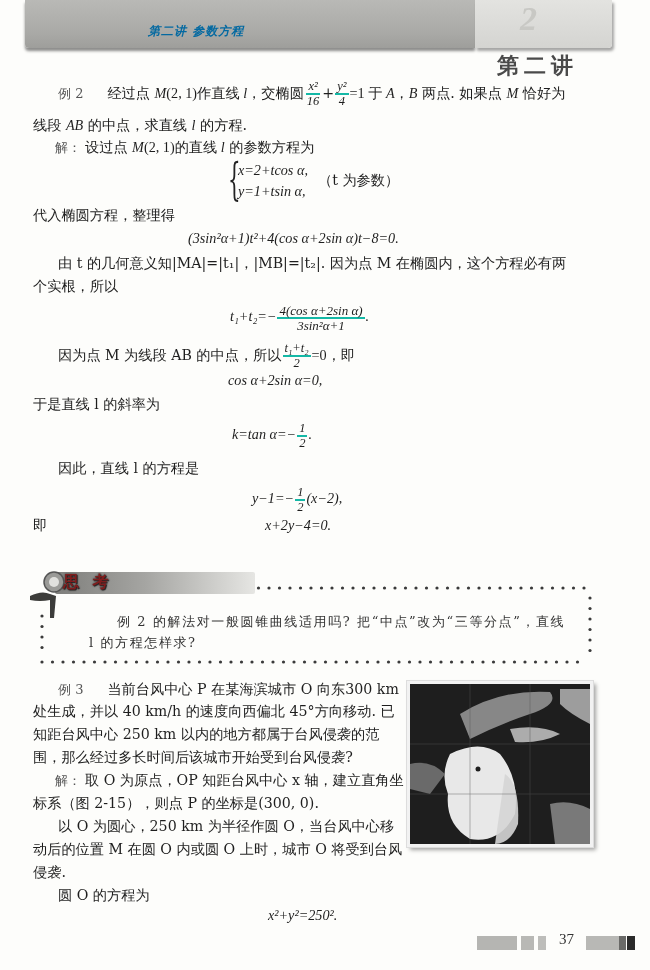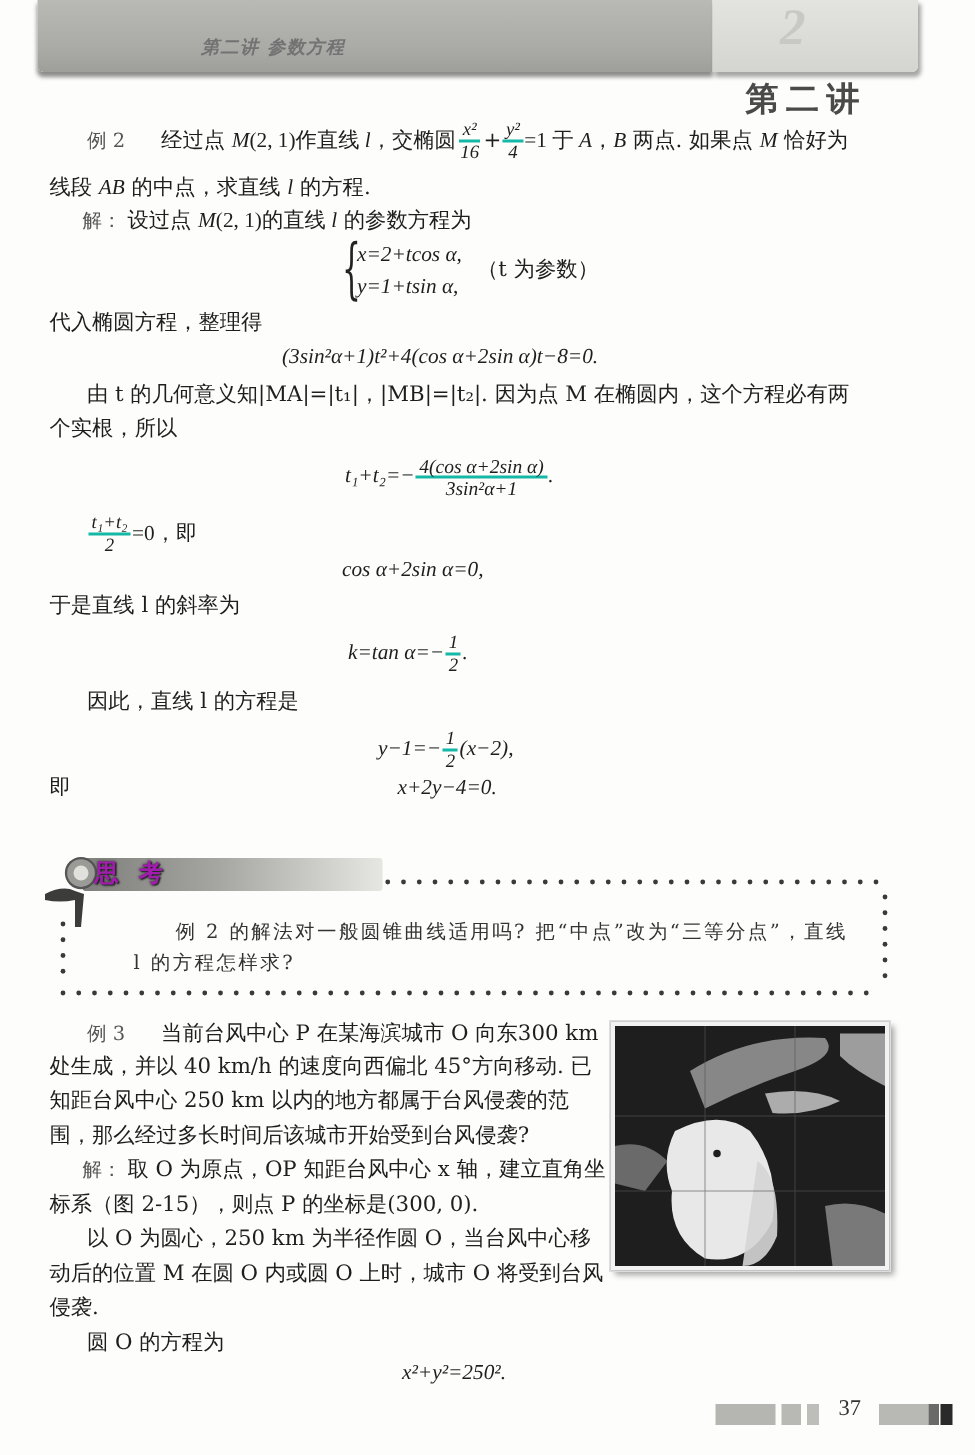--- a/index.html
+++ b/index.html
@@ -20,22 +20,22 @@
       box-shadow: 0 3px 3px rgba(0,0,0,0.45);
       border-bottom-left-radius: 4px;
     }
     .header-right {
       left: 475px; top: 0; width: 137px; height: 48px;
       background: linear-gradient(180deg, #e3e3e0 0%, #d4d4d1 100%);
       box-shadow: 2px 3px 3px rgba(0,0,0,0.35);
       border-bottom-right-radius: 4px;
     }
     .header-title {
-      left: 134px; top: 23px; font-size: 12px; font-weight: bold; font-style: italic;
-      color: #737373; letter-spacing: 1px;
+      left: 148px; top: 23px; font-size: 12px; font-weight: bold; font-style: italic;
+      color: #0369a1; letter-spacing: 1px;
       font-family: "DejaVu Sans", sans-serif;
     }
     .chapter-label {
       left: 497px; top: 16px; font-size: 22px; font-weight: bold; color: #4a4a4a;
       letter-spacing: 5px; font-family: "DejaVu Sans", sans-serif; margin-top: 35px;
     }
     .chapter-num {
       left: 520px; top: 0px; font-size: 34px; font-weight: bold; color: #c8c8c4;
       font-family: "Liberation Serif", serif; font-style: italic; z-index: 0;
     }
@@ -57,21 +57,21 @@
     
     .think-banner {
       left: 55px; top: 572px; width: 200px; height: 22px;
       background: linear-gradient(90deg, #7e7e7b 0%, #a5a5a2 45%, #e6e6e3 100%);
       border-radius: 2px;
     }
     .think-key {
       left: 28px; top: 570px; width: 40px; height: 50px;
     }
     .think-title {
-      left: 63px; top: 572px; font-size: 16px; font-weight: bold; color: #a21caf;
+      left: 63px; top: 572px; font-size: 16px; font-weight: bold; color: #7f1d1d;
       font-family: "DejaVu Sans", sans-serif; letter-spacing: 4px;
       text-shadow: 0 0 2px #222, 1px 1px 1px #222;
     }
     .think-text { font-size: 13px; letter-spacing: 1.6px; color: #333; font-family: "DejaVu Serif", serif; }
 
     .sat {
       left: 407px; top: 681px; width: 180px; height: 160px;
       background: #202020;
       box-shadow: 3px 3px 4px rgba(0,0,0,0.35);
       border: 3px solid #f2f2f2; outline: 1px solid #ddd;
@@ -115,21 +115,21 @@
 <div class="abs line" style="left:58px; top:253px;">由 t 的几何意义知|MA|=|t₁|，|MB|=|t₂|. 因为点 M 在椭圆内，这个方程必有两</div>
 <div class="abs line" style="left:33px; top:276px;">个实根，所以</div>
 <div class="abs line it" style="left:230px; top:304px;">
   <span>t₁+t₂=−</span><span class="frac" style="font-size:13px;">
       <span class="num">4(cos α+2sin α)</span>
       <span class="den">3sin²α+1</span>
     </span><span>.</span>
 </div>
 
 <div class="abs line" style="left:58px; top:342px;">
-  <span class="frac it">
+  <span>因为点 M 为线段 AB 的中点，所以</span><span class="frac it">
       <span class="num">t₁+t₂</span>
       <span class="den rm">2</span>
     </span><span class="rm">=0，即</span>
 </div>
 <div class="abs line it" style="left:228px; top:370px;text-align:center;">cos α+2sin α=0,</div>
 <div class="abs line" style="left:33px; top:394px;">于是直线 l 的斜率为</div>
 <div class="abs line it" style="left:232px; top:422px;">
   <span>k=tan α=−</span><span class="frac rm">
       <span class="num">1</span>
       <span class="den">2</span>

